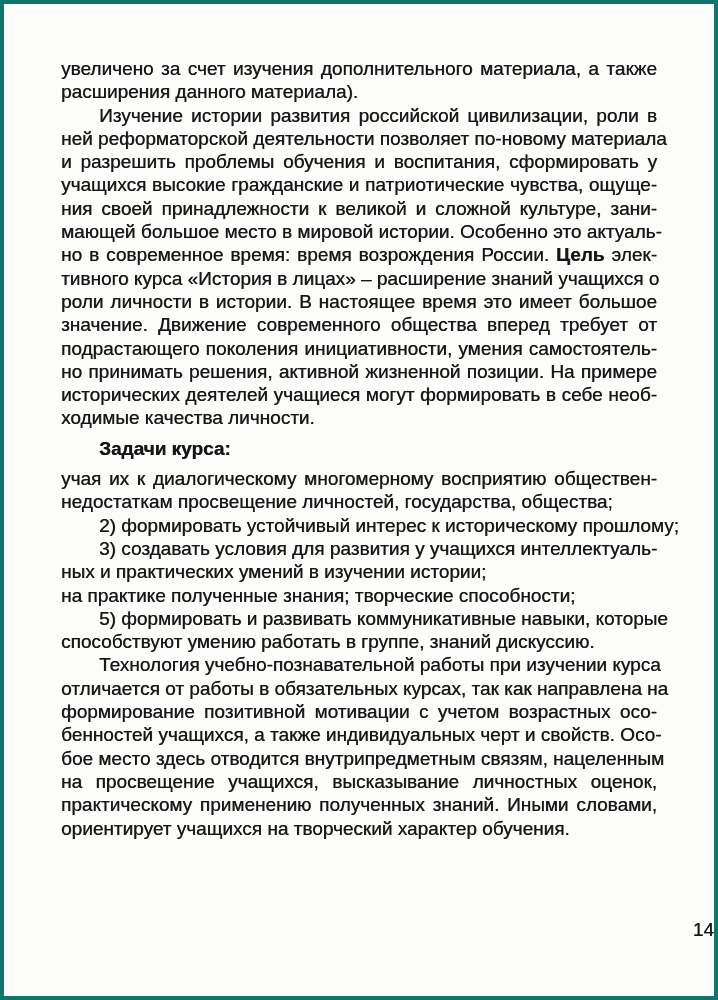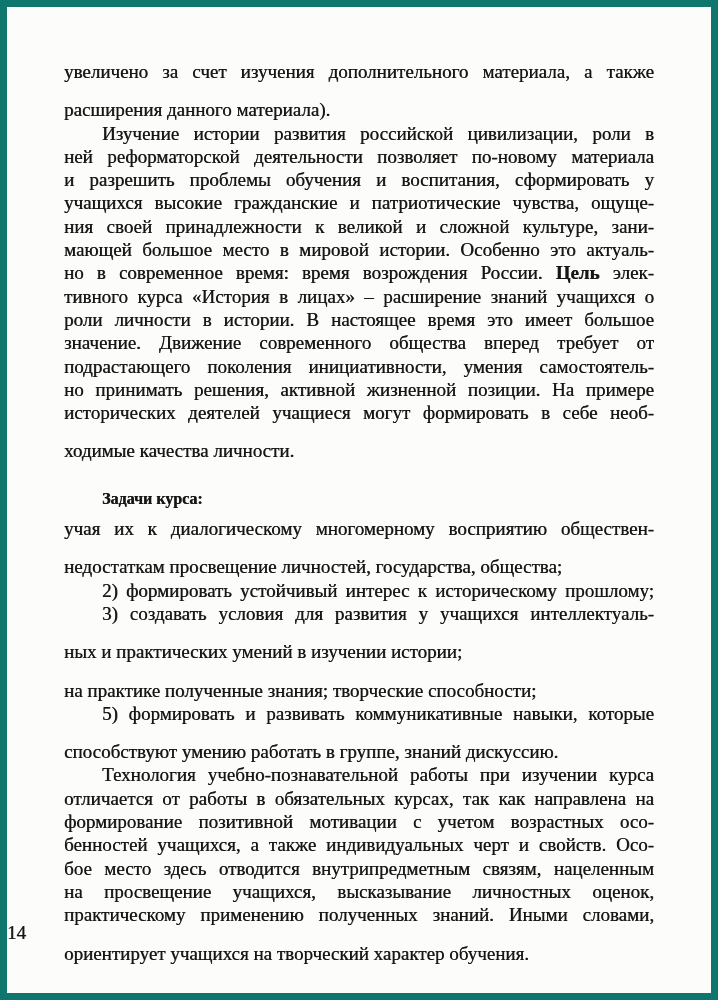--- a/index.html
+++ b/index.html
@@ -3,52 +3,52 @@
 <meta charset="utf-8">
 <style>
   html, body { margin: 0; padding: 0; background: #e8e8e8; }
   .page {
     position: relative;
     width: 718px;
     height: 1000px;
     box-sizing: border-box;
     margin: 0 auto;
     background: #fcfcfa;
-    border: 7px solid #0f766e;
+    border: 4px solid #0f766e;
     color: #161616;
-    font-family: Liberation Serif, serif;
+    font-family: Liberation Sans, sans-serif;
     padding: 53px 57px 0 57px;
     overflow: hidden;
   }
   .line {
     font-size: 19px;
     line-height: 23.3px;
     text-align: justify;
     text-align-last: justify;
     text-justify: inter-word;
     text-shadow: 0.4px 0 0 rgba(22,22,22,0.8);
     white-space: nowrap;
   }
-  .line.last { text-align-last: left; white-space: normal; margin-top: 15px; }
+  .line.last { text-align-last: left; white-space: normal; }
   .line.indent { text-indent: 38px; }
   .heading {
-    font-size: 16px;
+    font-size: 19px;
     line-height: 23.3px;
     font-weight: bold;
     text-indent: 38px;
-    margin: 24px 0 7px 0;
+    margin: 7px 0 7px 0;
     text-shadow: 0.4px 0 0 rgba(22,22,22,0.9);
   }
   .goal-term { font-weight: bold; }
   .footer {
     position: absolute;
     top: 915px;
     left: 0;
     right: 0;
-    text-align: left;
+    text-align: right;
     font-size: 19px;
     text-shadow: 0.4px 0 0 rgba(22,22,22,0.8);
   }
 </style>
 </head>
 <body>
 
 <div class="page">
 
   <div>

